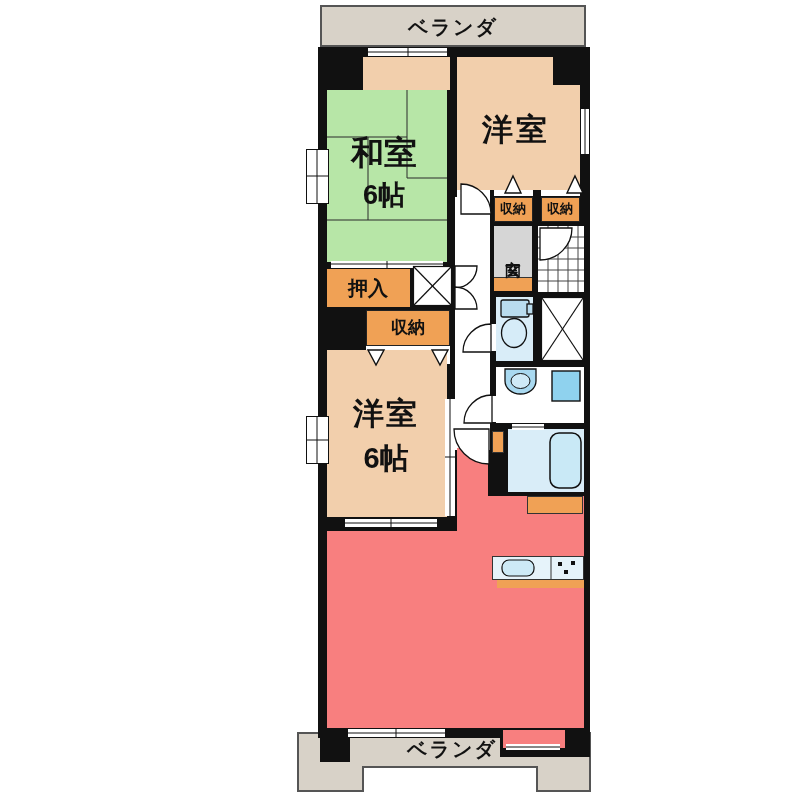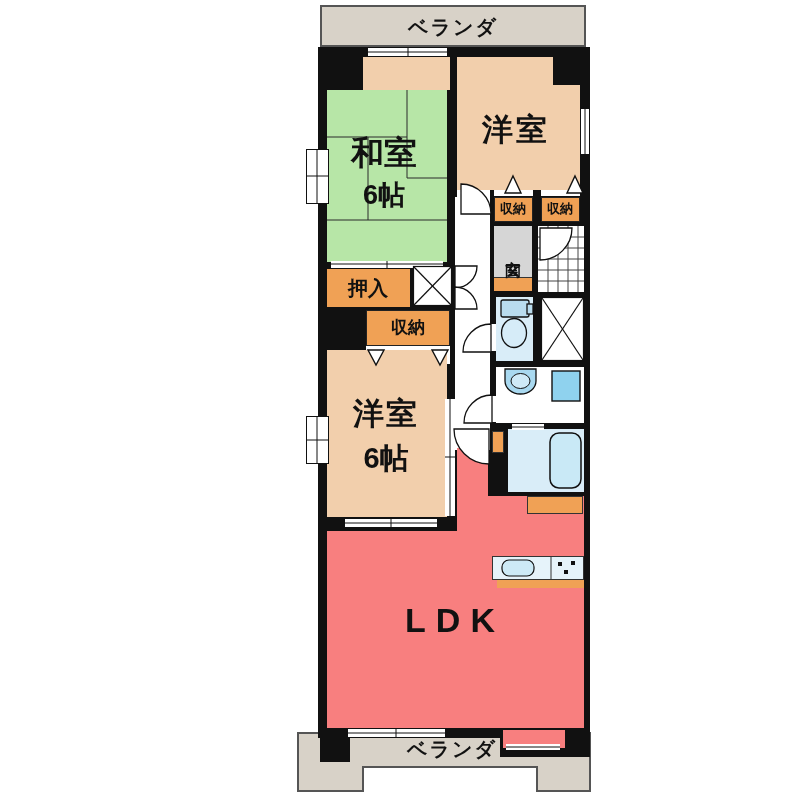--- a/index.html
+++ b/index.html
@@ -188,16 +188,15 @@
 
   <div class="lbl" style="left:513px;top:251px;font-size:15px;writing-mode:vertical-rl;text-orientation:upright;letter-spacing:3px;">玄関</div>
 
   <div class="lbl" style="left:368px;top:288px;font-size:20px;">押入</div>
 
   <div class="lbl" style="left:408px;top:328px;font-size:17px;">収納</div>
 
   <div class="lbl" style="left:386px;top:414px;font-size:31px;letter-spacing:2px;">洋室</div>
   <div class="lbl" style="left:386px;top:458px;font-size:29px;">6帖</div>
 
-  <div class="lbl" style="left:455px;top:621px;font-size:34px;font-weight:800;letter-spacing:10px;">LDK</div>
 
   <div class="lbl" style="left:452px;top:749px;font-size:20px;letter-spacing:2px;">ベランダ</div>
 </div>
 
 </body></html>

